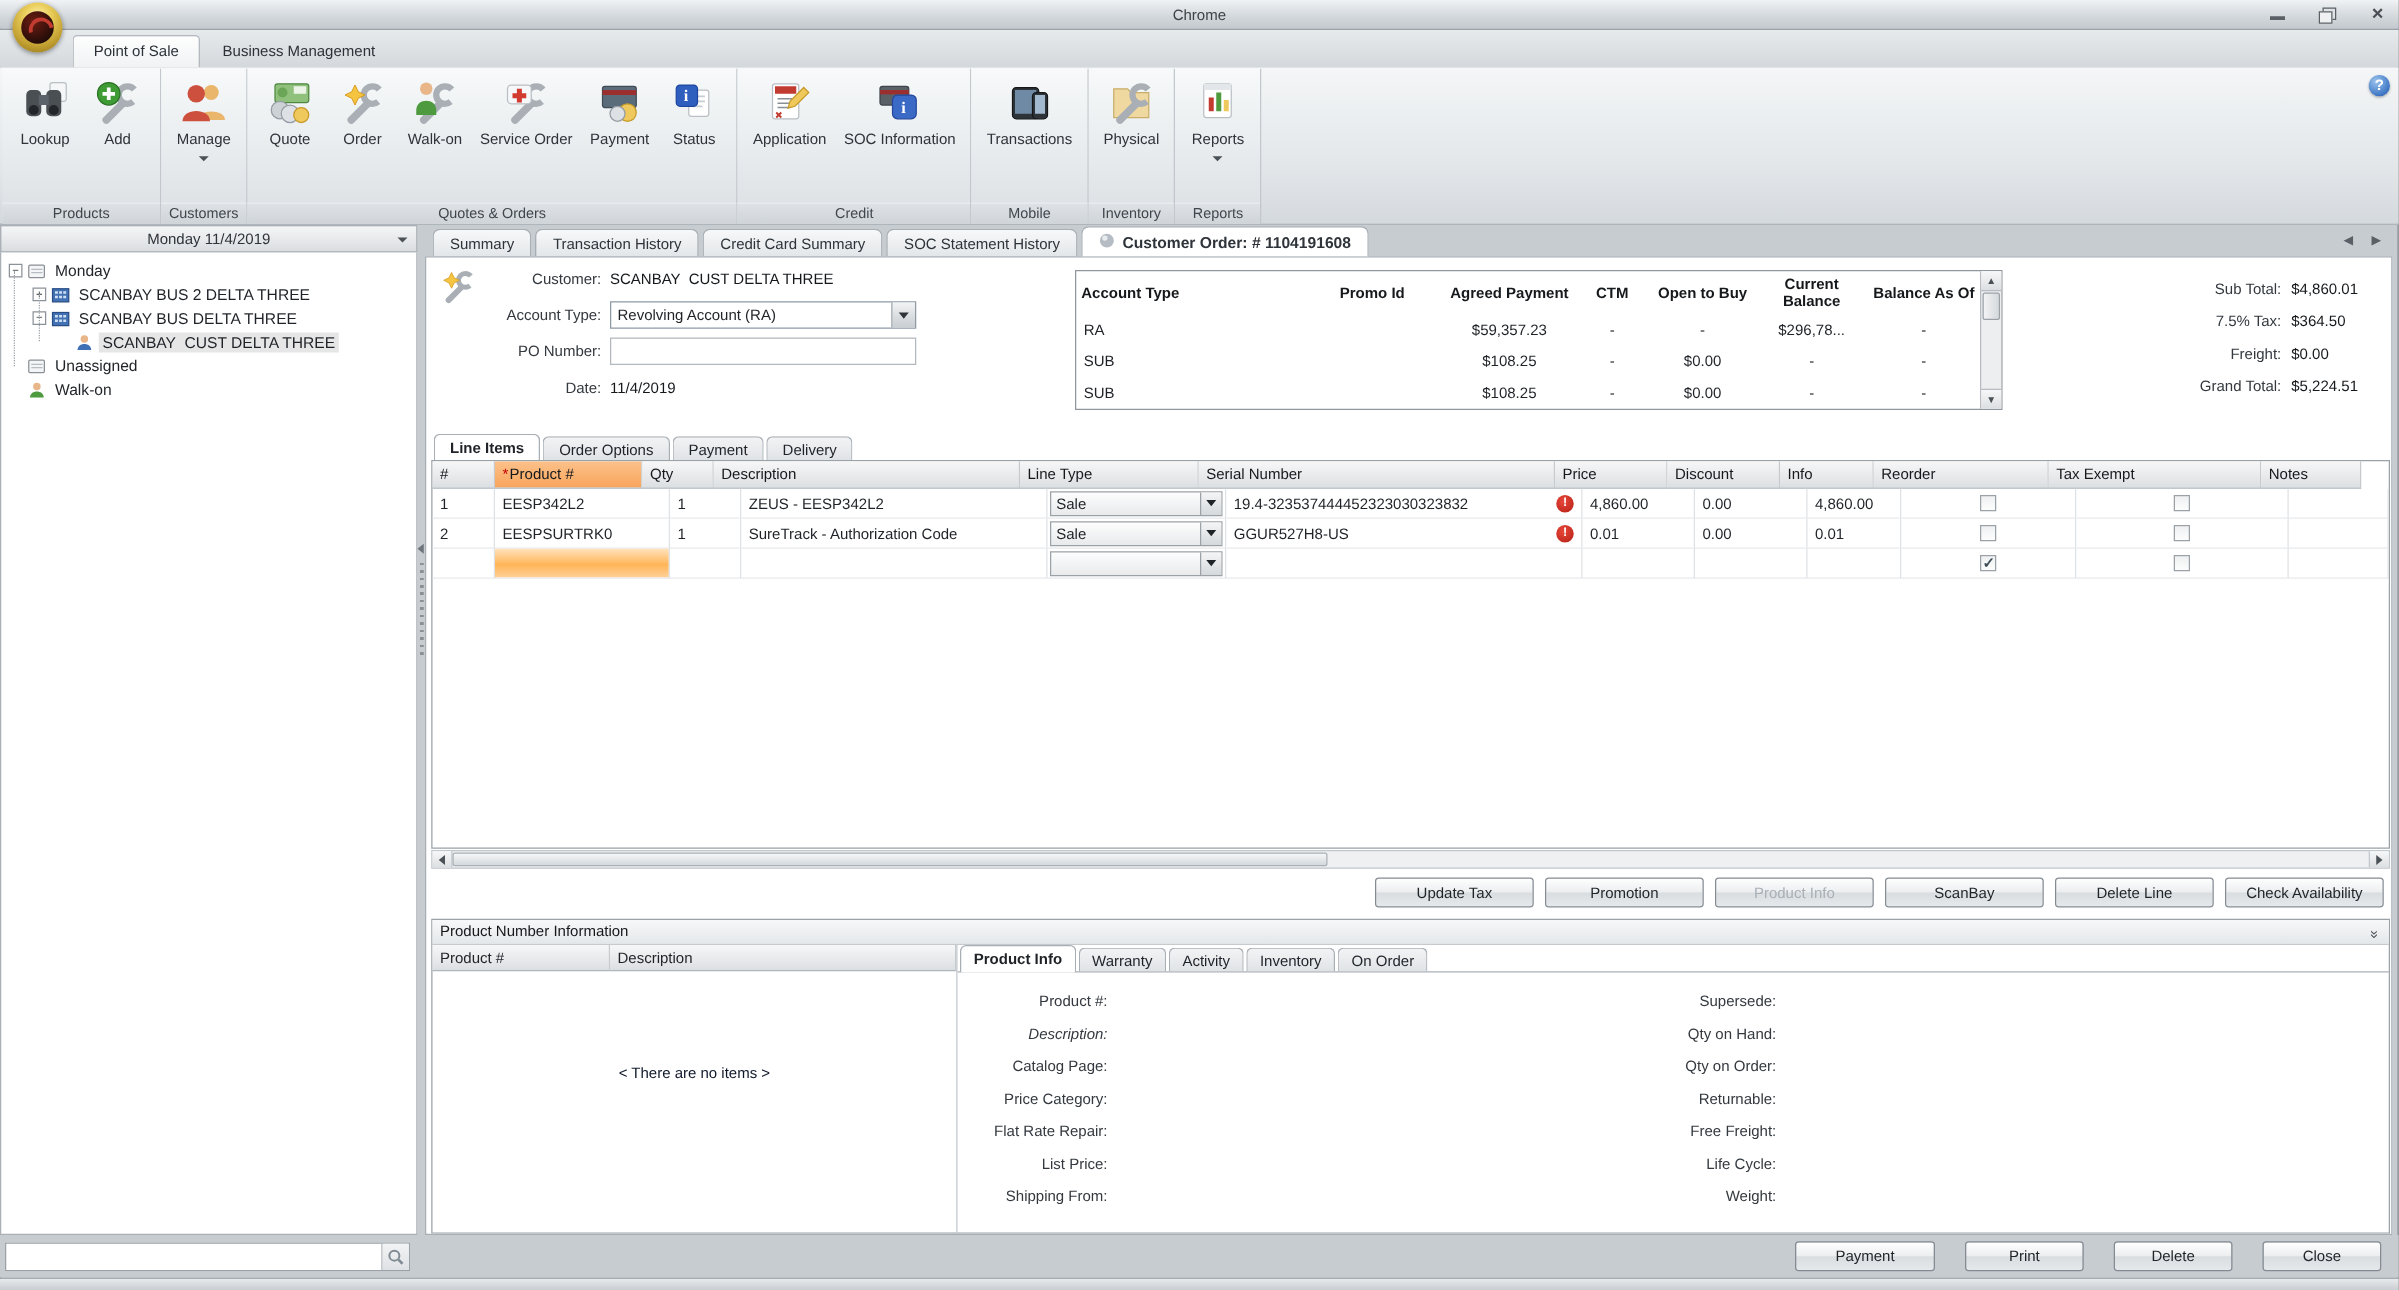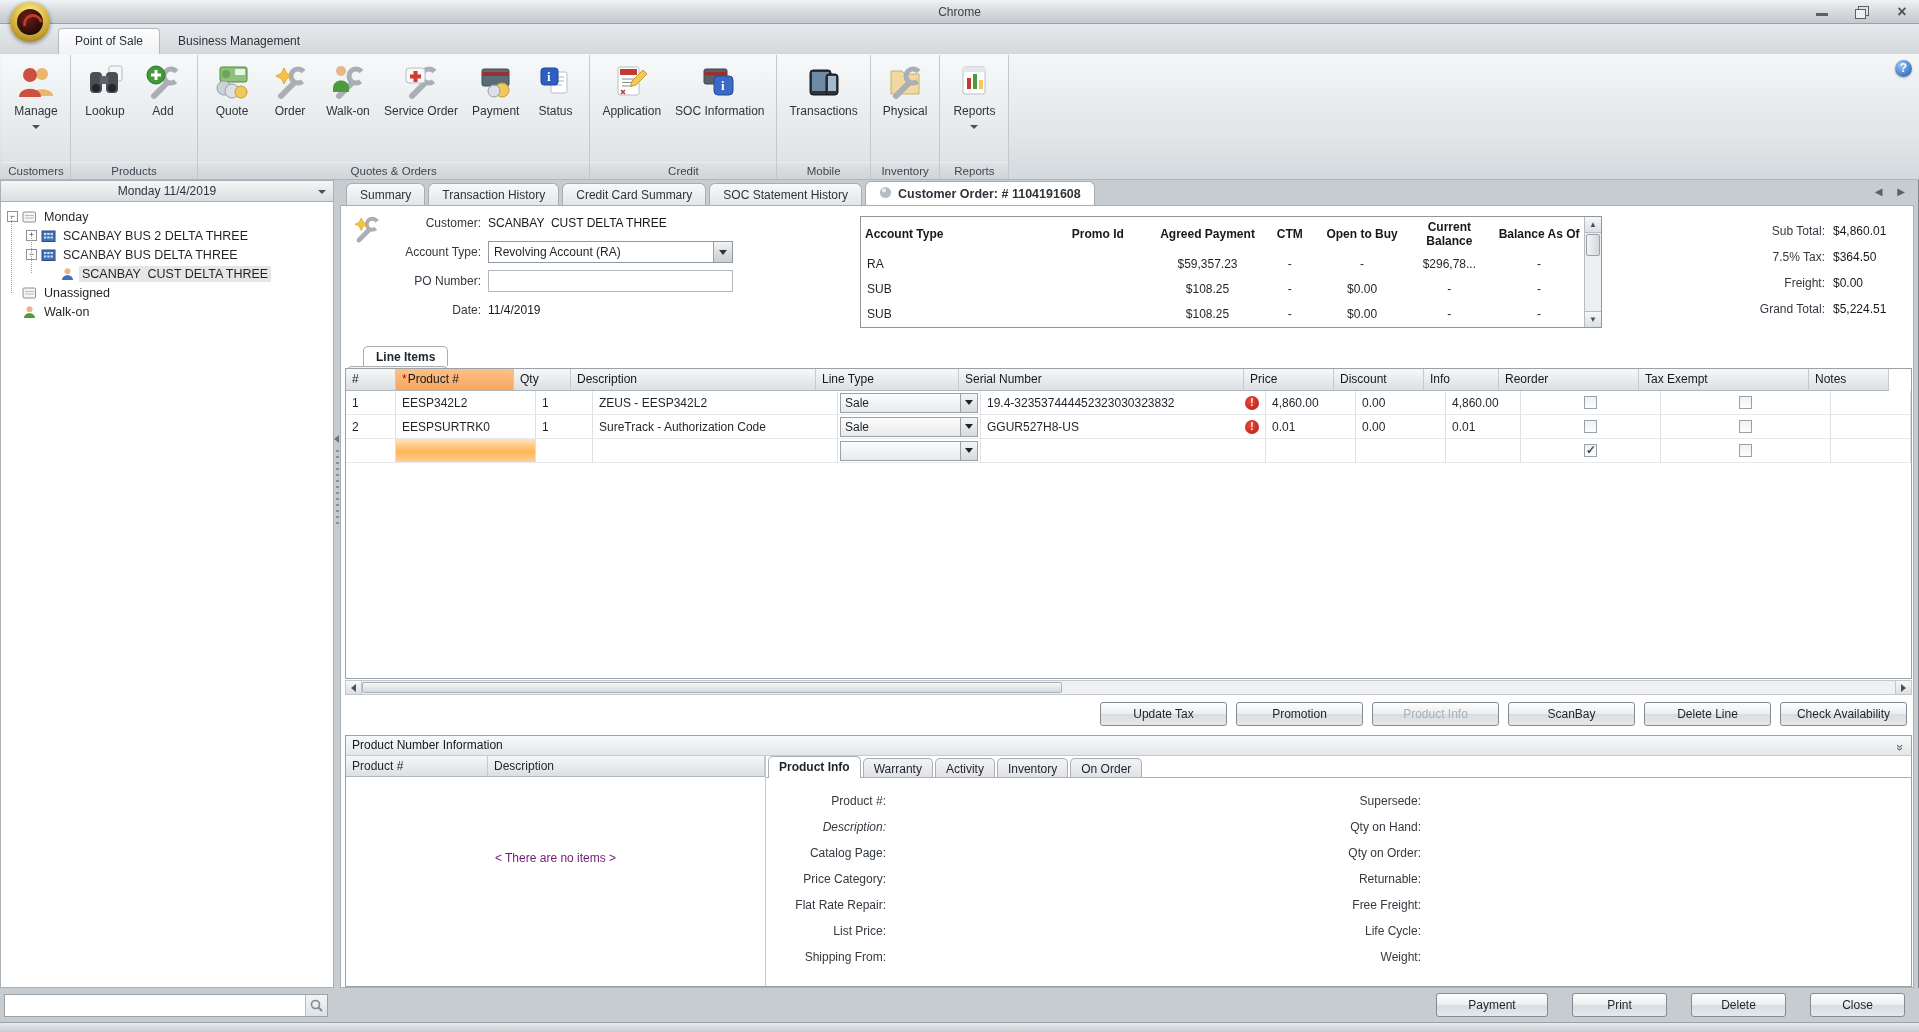--- a/index.html
+++ b/index.html
@@ -106,21 +106,21 @@
   .sb-btn { height:16px; background:linear-gradient(#f6f7f8,#dcdfe2); border-bottom:1px solid #b6bcc2; text-align:center; font-size:8px; color:#4a5157; line-height:15px; }
   .sb-thumb { height:22px; margin:1px 1px; background:linear-gradient(90deg,#f2f3f4,#d5d9dc); border:1px solid #9aa1a7; border-radius:2px; }
   .sb-fill { flex:1; }
   .sb-btn.bottom { border-top:1px solid #b6bcc2; border-bottom:none; margin-top:auto; }
   
   .totals { position:absolute; right:10px; top:12px; }
   .tot-row { display:flex; height:26px; align-items:center; }
   .tot-label { width:90px; text-align:right; color:#33393f; }
   .tot-value { width:78px; text-align:left; padding-left:8px; color:#16191c; }
   
-  .line-tabrow { position:absolute; left:6px; top:140px; display:flex; align-items:flex-end; height:22px;flex-direction:column; }
+  .line-tabrow { position:absolute; left:6px; top:140px; display:flex; align-items:flex-end; height:22px; }
   .sub-tab { padding:3px 12px 2px; margin-right:2px; border:1px solid #a7aeb4; border-bottom:none;
     border-radius:5px 5px 0 0; background:linear-gradient(#f2f3f5,#e0e3e6); font-size:12px; height:19px; }
   .sub-tab.active { background:#fff; font-weight:bold; height:21px; position:relative; z-index:2; }
   
   .line-grid { position:absolute; left:4px; top:162px; width:1567px; height:311px; border:1px solid #9aa1a7; background:#fff; overflow:hidden; }
   .lg-row { display:flex; }
   .lg-hcell { height:22px; background:linear-gradient(#f7f7f8,#dcdfe2); border-right:1px solid #c6cacd; border-bottom:1px solid #aeb5bb;
     padding:3px 6px; color:#16191c; white-space:nowrap; overflow:hidden; }
   .lg-hcell.required { background:linear-gradient(#fcc18a,#f8a55c); }
   .lg-hcell .req-star { color:#c00000; margin-right:1px; }
@@ -156,21 +156,21 @@
   .actions-row .btn { min-width:127px; }
   
   .pip { position:absolute; left:4px; top:529px; width:1567px; height:252px; border:1px solid #9aa1a7; background:#fff; }
   .pip-title { height:20px; background:linear-gradient(#f7f8f9,#e4e7ea); border-bottom:1px solid #c6cacd;
     line-height:19px; padding-left:6px; color:#16191c; position:relative; }
   .pip-chevron { position:absolute; right:8px; top:2px; color:#4a5157; font-size:12px; transform:rotate(90deg); }
   .pip-body { display:flex; height:230px; }
   .pip-left { width:420px; border-right:1px solid #c2c8cd; position:relative; }
   .pip-lh { display:flex; }
   .pip-lh-cell { height:21px; background:linear-gradient(#f7f7f8,#dcdfe2); border-right:1px solid #c6cacd; border-bottom:1px solid #aeb5bb; padding:3px 6px; }
-  .pip-empty { position:absolute; left:0; right:0; top:95px; text-align:center; color:#701a75; }
+  .pip-empty { position:absolute; left:0; right:0; top:95px; text-align:center; color:#0f172a; }
   .pip-right { flex:1; position:relative; }
   .pip-tabrow { display:flex; align-items:flex-end; height:22px; border-bottom:1px solid #aab0b6; padding-left:2px; }
   .pip-tab { padding:3px 10px 2px; margin-right:2px; border:1px solid #a7aeb4; border-bottom:none;
     border-radius:5px 5px 0 0; background:linear-gradient(#f2f3f5,#e0e3e6); font-size:12px; height:19px; }
   .pip-tab.active { background:#fff; font-weight:bold; height:22px; margin-bottom:-1px; position:relative; z-index:2; }
   .pip-fields { position:relative; height:206px; }
   .pf-label { position:absolute; text-align:right; color:#33393f; }
   .pf-col1 { left:0; width:120px; }
   .pf-col2 { left:300px; width:355px; }
   
@@ -196,55 +196,55 @@
     <div class="ribbon-tab active">Point of Sale</div>
     <div class="ribbon-tab">Business Management</div>
   </div>
 
 <div class="ribbon" id="ribbon-groups">
   <div class="help-badge">?</div>
 <div class="ribbon-group">
       <div class="rg-buttons">
         <div class="ribbon-btn">
           <div class="rb-icon"><svg viewBox="0 0 38 38">
-              <circle cx="25" cy="11" r="6" fill="#e9b66b"></circle>
-              <path d="M14 33c0-9 22-9 22 0z" fill="#e9b66b"></path>
-              <circle cx="13" cy="12" r="7" fill="#cd4f3e"></circle>
-              <path d="M2 34c0-11 22-11 22 0z" fill="#cd4f3e"></path>
-            </svg></div>
-          <div class="rb-label">Manage</div>
-          <div class="rb-caret"></div>
-        </div>
-      </div>
-      <div class="rg-caption">Customers</div>
-    </div>
-    <div class="ribbon-group">
-      <div class="rg-buttons">
-        <div class="ribbon-btn">
-          <div class="rb-icon"><svg viewBox="0 0 38 38">
               <rect x="23" y="3" width="13" height="15" rx="2" fill="#f4f6f7" stroke="#b9bfc4"></rect>
               <rect x="4" y="9" width="12" height="21" rx="4" fill="#4a4f54"></rect>
               <rect x="20" y="9" width="12" height="21" rx="4" fill="#4a4f54"></rect>
               <rect x="14" y="13" width="8" height="8" fill="#5c6269"></rect>
               <circle cx="10" cy="25" r="4" fill="#22262a"></circle>
               <circle cx="26" cy="25" r="4" fill="#22262a"></circle>
             </svg></div>
           <div class="rb-label">Lookup</div>
         </div>
         <div class="ribbon-btn">
           <div class="rb-icon"><svg viewBox="0 0 38 38">
               <path d="M10 33 L23 20" stroke="#a9afb5" stroke-width="6" stroke-linecap="round"></path>
               <circle cx="27" cy="13" r="7" fill="none" stroke="#a9afb5" stroke-width="5" stroke-dasharray="33 11" stroke-dashoffset="-6"></circle>
               <circle cx="12" cy="12" r="9" fill="#3f9c35" stroke="#2d7326"></circle>
               <path d="M12 7v10M7 12h10" stroke="#fff" stroke-width="3"></path>
             </svg></div>
           <div class="rb-label">Add</div>
         </div>
       </div>
       <div class="rg-caption">Products</div>
+    </div>
+    <div class="ribbon-group">
+      <div class="rg-buttons">
+        <div class="ribbon-btn">
+          <div class="rb-icon"><svg viewBox="0 0 38 38">
+              <circle cx="25" cy="11" r="6" fill="#e9b66b"></circle>
+              <path d="M14 33c0-9 22-9 22 0z" fill="#e9b66b"></path>
+              <circle cx="13" cy="12" r="7" fill="#cd4f3e"></circle>
+              <path d="M2 34c0-11 22-11 22 0z" fill="#cd4f3e"></path>
+            </svg></div>
+          <div class="rb-label">Manage</div>
+          <div class="rb-caret"></div>
+        </div>
+      </div>
+      <div class="rg-caption">Customers</div>
     </div>
     <div class="ribbon-group">
       <div class="rg-buttons">
         <div class="ribbon-btn">
           <div class="rb-icon"><svg viewBox="0 0 38 38">
               <rect x="7" y="4" width="27" height="15" rx="2" fill="#8fc17c" stroke="#4e8840"></rect>
               <rect x="22" y="6" width="10" height="6" fill="#eaf3e5"></rect>
               <circle cx="13" cy="11" r="4" fill="#6ba557"></circle>
               <circle cx="11" cy="25" r="7" fill="#cdd2d7" stroke="#959ca3"></circle>
               <circle cx="19" cy="28" r="7" fill="#dde1e5" stroke="#959ca3"></circle>

